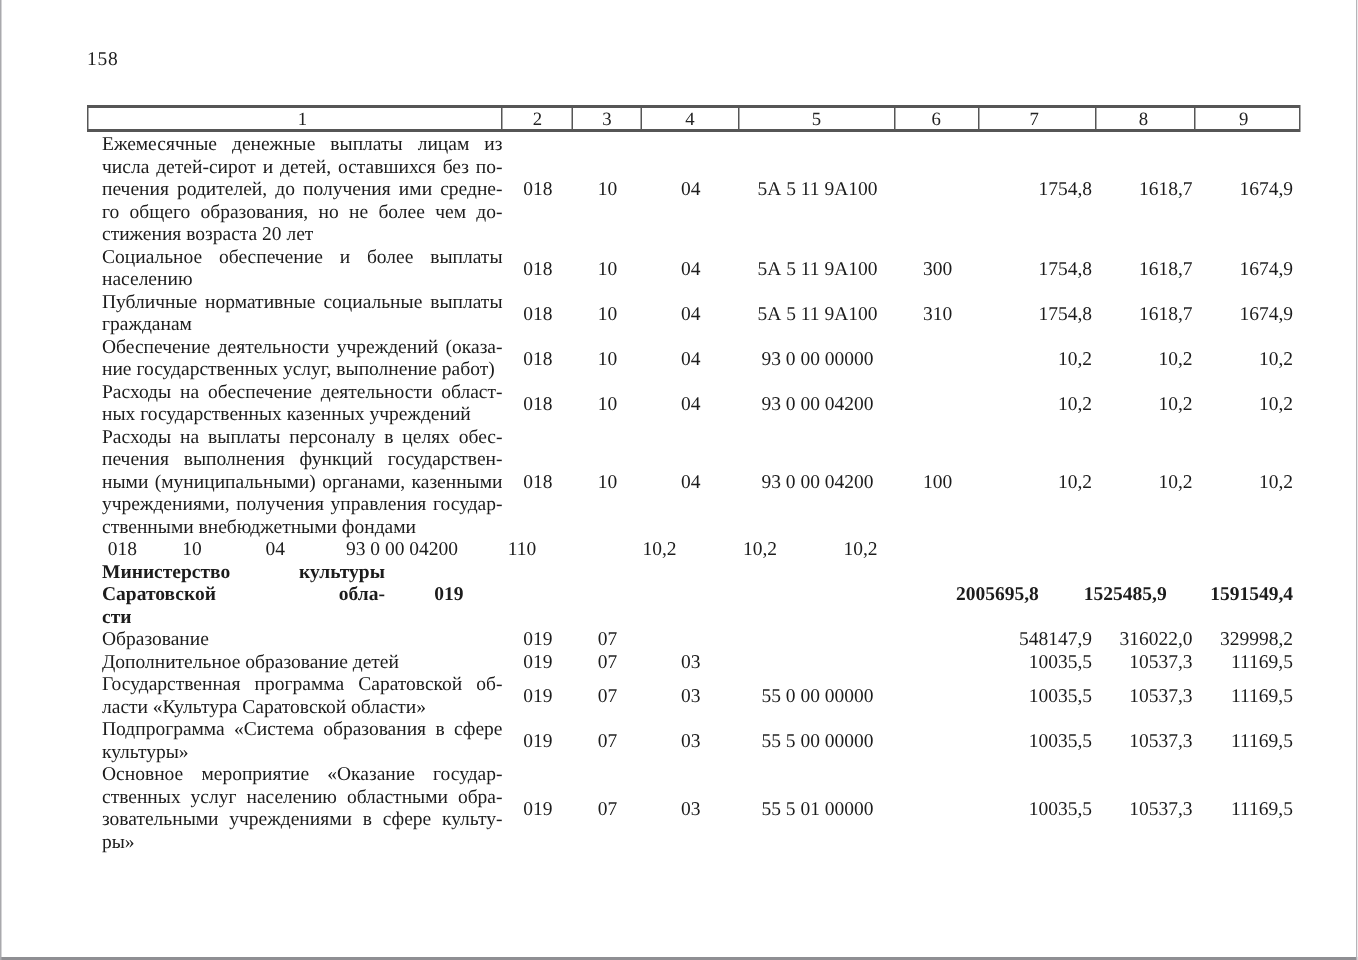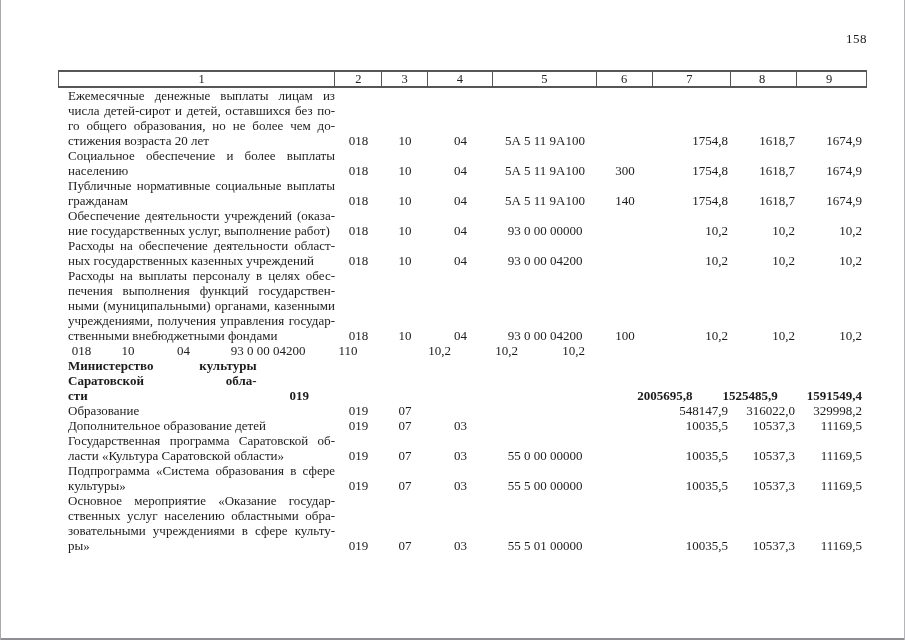--- a/index.html
+++ b/index.html
@@ -8,21 +8,21 @@
     background: #ffffff;
     font-family: "Liberation Serif", "DejaVu Serif", serif;
     color: #1c1c1c;
     position: relative;
   }
   .page { position: absolute; inset: 0; background: #fff; }
 
   .page-number {
     position: absolute;
     top: 31px; left: 58px; width: 809px;
-    text-align: right;
+    text-align: left;
     font-size: 13px;
     letter-spacing: 0.5px;
   }
 
   .budget-table {
     position: absolute;
     left: 58px; top: 70px; width: 809px;
   }
 
   
@@ -37,21 +37,21 @@
   .hcell {
     border-right: 1px solid #565656;
     display: flex; align-items: center; justify-content: center;
     font-size: 12.5px;
     color: #222;
   }
   .hcell:last-child { border-right: none; }
 
   
   .tbody { width: 809px; }
-  .trow { display: flex; align-items: flex-end; }
+  .trow { display: flex; align-items: center; }
   .trow.bold { font-weight: bold; gap: 26px; }
 
   .cell { font-size: 13px; line-height: 15px; }
   .c1 { width: 277px; padding-left: 10px; }
   .c1 .tline { text-align: left; }
   .c1 .jline { text-align: justify; text-align-last: justify; }
   .c2 { width: 47px;  text-align: center; }
   .c3 { width: 46px;  text-align: center; }
   .c4 { width: 65px;  text-align: center; }
   .c5 { width: 104px; text-align: center; white-space: nowrap; }
@@ -90,20 +90,21 @@
         <div class="hcell c6">6</div>
         <div class="hcell c7">7</div>
         <div class="hcell c8">8</div>
         <div class="hcell c9">9</div>
       </div>
     <div class="tbody">
         <div class="trow">
           <div class="cell c1">
             <div class="tline jline">Ежемесячные денежные выплаты лицам из</div>
             <div class="tline jline">числа детей-сирот и детей, оставшихся без по-</div>
+            <div class="tline jline">печения родителей, до получения ими средне-</div>
             <div class="tline jline">го общего образования, но не более чем до-</div>
             <div class="tline">стижения возраста 20 лет</div>
           </div>
           <div class="cell c2">018</div>
           <div class="cell c3">10</div>
           <div class="cell c4">04</div>
           <div class="cell c5">5А 5 11 9А100</div>
           <div class="cell c6"></div>
           <div class="cell c7">1754,8</div>
           <div class="cell c8">1618,7</div>
@@ -125,21 +126,21 @@
         </div>
         <div class="trow">
           <div class="cell c1">
             <div class="tline jline">Публичные нормативные социальные выплаты</div>
             <div class="tline">гражданам</div>
           </div>
           <div class="cell c2">018</div>
           <div class="cell c3">10</div>
           <div class="cell c4">04</div>
           <div class="cell c5">5А 5 11 9А100</div>
-          <div class="cell c6">140</div>
+          <div class="cell c6">310</div>
           <div class="cell c7">1754,8</div>
           <div class="cell c8">1618,7</div>
           <div class="cell c9">1674,9</div>
         </div>
         <div class="trow">
           <div class="cell c1">
             <div class="tline jline">Обеспечение деятельности учреждений (оказа-</div>
             <div class="tline">ние государственных услуг, выполнение работ)</div>
           </div>
           <div class="cell c2">018</div>

